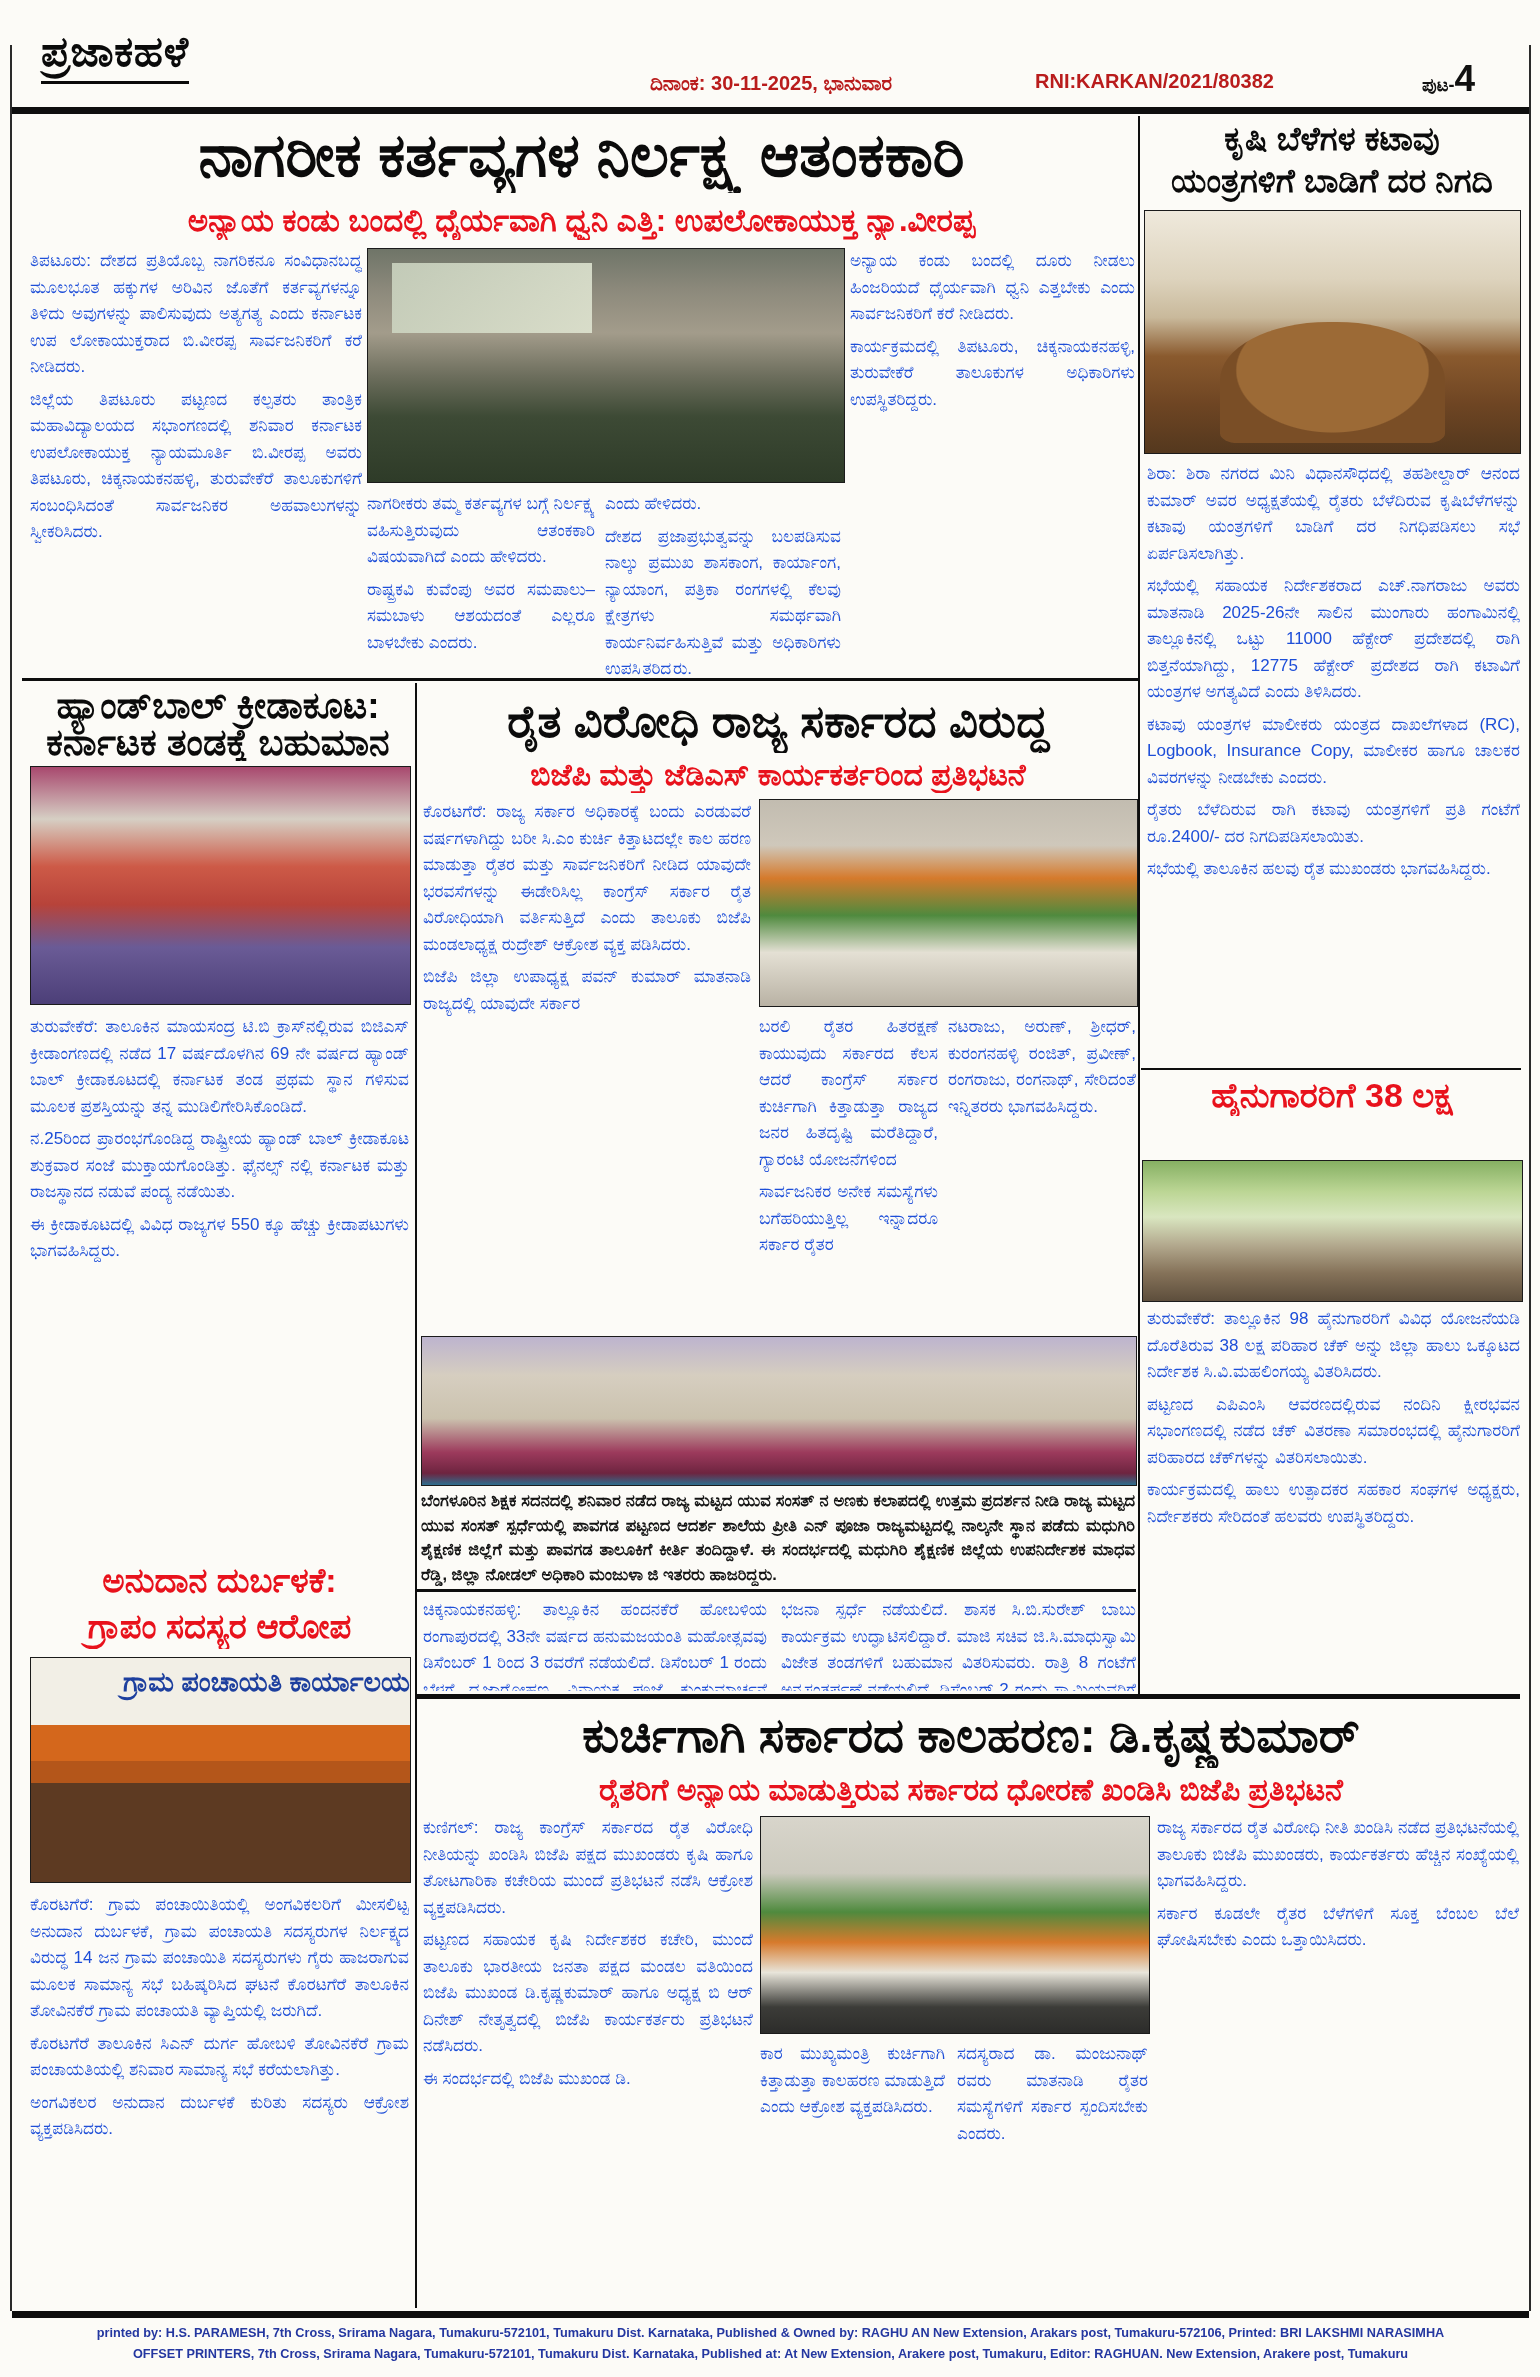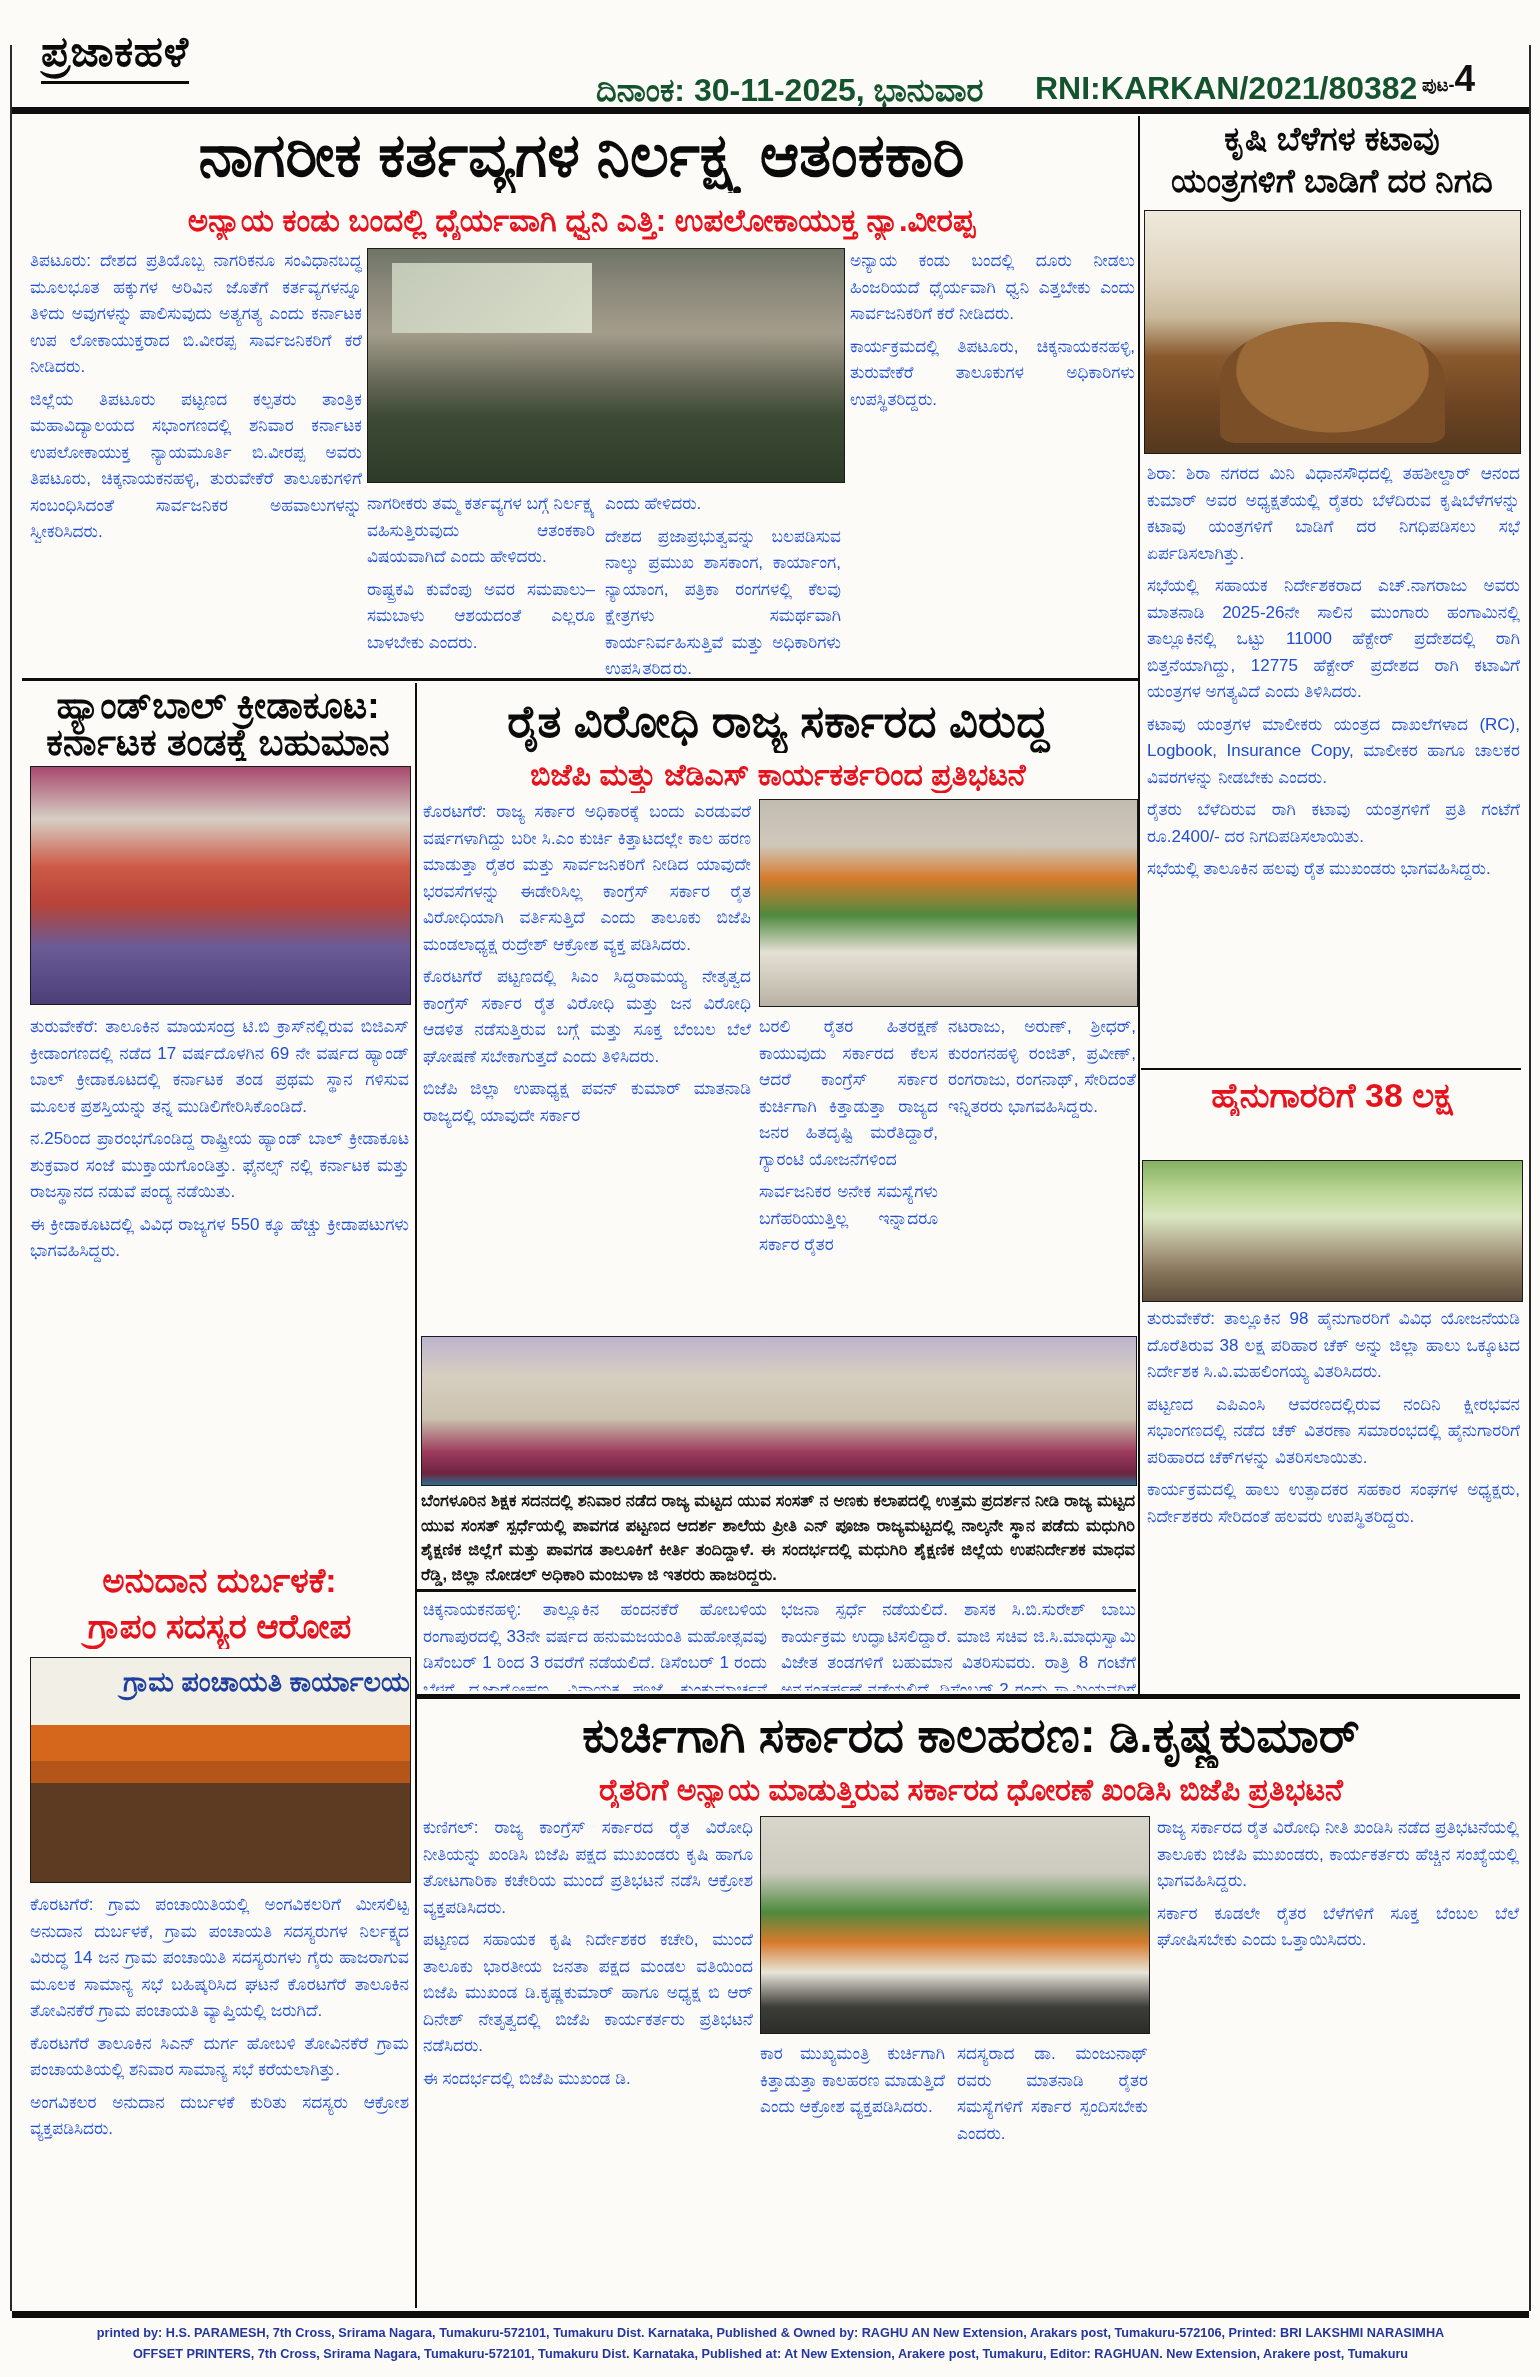--- a/index.html
+++ b/index.html
@@ -3,21 +3,21 @@
 <meta charset="utf-8">
 <style>
   html,body{margin:0;padding:0;background:#d9d9d9;}
   .page{position:relative;width:1541px;height:2377px;background:#fcfbf7;
         font-family:"Liberation Sans","DejaVu Sans",sans-serif;color:#111;overflow:hidden;}
   .abs{position:absolute;}
   .edge{position:absolute;background:#2a2a2a;}
   .rule{position:absolute;background:#0e0e0e;}
   .masthead{font-size:42px;font-weight:bold;letter-spacing:0.7px;color:#0a0a0a;
             border-bottom:3.7px solid #0a0a0a;padding-bottom:6px;}
-  .hdr-txt{font-size:32px;font-weight:bold;color:#14532d;white-space:nowrap;}
+  .hdr-txt{font-size:20px;font-weight:bold;color:#b91c1c;white-space:nowrap;}
   .pageno-small{font-size:18px;font-weight:bold;}
   .pageno-big{font-size:37px;font-weight:bold;}
   .headline{font-weight:bold;color:#0b0b0b;text-align:center;white-space:nowrap;overflow:hidden;}
   .headline.wrap{white-space:normal;}
   .red{color:#e8121c;}
   .subhead{font-weight:bold;text-align:center;white-space:nowrap;overflow:hidden;}
   .body-text{font-size:17px;line-height:1.56;text-align:justify;overflow:hidden;color:#1d4ed8;}
   .body-text p{margin:0 0 6px 0;}
   .caption{font-size:16.4px;line-height:1.5;font-weight:bold;text-align:justify;overflow:hidden;color:#141414;}
   .photo{position:absolute;border:1.5px solid #1b1b1b;overflow:hidden;}
@@ -100,21 +100,20 @@
   <div class="abs body-text" style="left:30px;top:1892px;width:379px;height:414px">
       <p>ಕೊರಟಗೆರೆ: ಗ್ರಾಮ ಪಂಚಾಯಿತಿಯಲ್ಲಿ ಅಂಗವಿಕಲರಿಗೆ ಮೀಸಲಿಟ್ಟ ಅನುದಾನ ದುರ್ಬಳಕೆ, ಗ್ರಾಮ ಪಂಚಾಯತಿ ಸದಸ್ಯರುಗಳ ನಿರ್ಲಕ್ಷ್ಯದ ವಿರುದ್ಧ 14 ಜನ ಗ್ರಾಮ ಪಂಚಾಯಿತಿ ಸದಸ್ಯರುಗಳು ಗೈರು ಹಾಜರಾಗುವ ಮೂಲಕ ಸಾಮಾನ್ಯ ಸಭೆ ಬಹಿಷ್ಕರಿಸಿದ ಘಟನೆ ಕೊರಟಗೆರೆ ತಾಲೂಕಿನ ತೋವಿನಕೆರೆ ಗ್ರಾಮ ಪಂಚಾಯತಿ ವ್ಯಾಪ್ತಿಯಲ್ಲಿ ಜರುಗಿದೆ.</p>
       <p>ಕೊರಟಗೆರೆ ತಾಲೂಕಿನ ಸಿಎನ್ ದುರ್ಗ ಹೋಬಳಿ ತೋವಿನಕೆರೆ ಗ್ರಾಮ ಪಂಚಾಯತಿಯಲ್ಲಿ ಶನಿವಾರ ಸಾಮಾನ್ಯ ಸಭೆ ಕರೆಯಲಾಗಿತ್ತು.</p>
       <p>ಅಂಗವಿಕಲರ ಅನುದಾನ ದುರ್ಬಳಕೆ ಕುರಿತು ಸದಸ್ಯರು ಆಕ್ರೋಶ ವ್ಯಕ್ತಪಡಿಸಿದರು.</p>
     </div>
 
   <div class="abs headline" style="left:421px;top:690px;width:714px;font-size:45px;line-height:63px">ರೈತ ವಿರೋಧಿ ರಾಜ್ಯ ಸರ್ಕಾರದ ವಿರುದ್ಧ</div>
   <div class="abs subhead red" style="left:421px;top:756px;width:714px;font-size:30px;line-height:37px">ಬಿಜೆಪಿ ಮತ್ತು ಜೆಡಿಎಸ್ ಕಾರ್ಯಕರ್ತರಿಂದ ಪ್ರತಿಭಟನೆ</div>
   <div class="abs body-text" style="left:423px;top:799px;width:328px;height:534px">
       <p>ಕೊರಟಗೆರೆ: ರಾಜ್ಯ ಸರ್ಕಾರ ಅಧಿಕಾರಕ್ಕೆ ಬಂದು ಎರಡುವರೆ ವರ್ಷಗಳಾಗಿದ್ದು ಬರೀ ಸಿ.ಎಂ ಕುರ್ಚಿ ಕಿತ್ತಾಟದಲ್ಲೇ ಕಾಲ ಹರಣ ಮಾಡುತ್ತಾ ರೈತರ ಮತ್ತು ಸಾರ್ವಜನಿಕರಿಗೆ ನೀಡಿದ ಯಾವುದೇ ಭರವಸೆಗಳನ್ನು ಈಡೇರಿಸಿಲ್ಲ ಕಾಂಗ್ರೆಸ್ ಸರ್ಕಾರ ರೈತ ವಿರೋಧಿಯಾಗಿ ವರ್ತಿಸುತ್ತಿದೆ ಎಂದು ತಾಲೂಕು ಬಿಜೆಪಿ ಮಂಡಲಾಧ್ಯಕ್ಷ ರುದ್ರೇಶ್ ಆಕ್ರೋಶ ವ್ಯಕ್ತ ಪಡಿಸಿದರು.</p>
-      <p>ಕೊರಟಗೆರೆ ಪಟ್ಟಣದಲ್ಲಿ ಸಿಎಂ ಸಿದ್ದರಾಮಯ್ಯ ನೇತೃತ್ವದ ಕಾಂಗ್ರೆಸ್ ಸರ್ಕಾರ ರೈತ ವಿರೋಧಿ ಮತ್ತು ಜನ ವಿರೋಧಿ ಆಡಳಿತ ನಡೆಸುತ್ತಿರುವ ಬಗ್ಗೆ ಮತ್ತು ಸೂಕ್ತ ಬೆಂಬಲ ಬೆಲೆ ಘೋಷಣೆ ಸಬೇಕಾಗುತ್ತದೆ ಎಂದು ತಿಳಿಸಿದರು.</p>
       <p>ಬಿಜೆಪಿ ಜಿಲ್ಲಾ ಉಪಾಧ್ಯಕ್ಷ ಪವನ್ ಕುಮಾರ್ ಮಾತನಾಡಿ ರಾಜ್ಯದಲ್ಲಿ ಯಾವುದೇ ಸರ್ಕಾರ</p>
     </div>
   <div class="photo ph-bjp1" style="left:759px;top:799px;width:377px;height:206px"></div>
   <div class="abs body-text" style="left:759px;top:1014px;width:179px;height:319px">
       <p>ಬರಲಿ ರೈತರ ಹಿತರಕ್ಷಣೆ ಕಾಯುವುದು ಸರ್ಕಾರದ ಕೆಲಸ ಆದರೆ ಕಾಂಗ್ರೆಸ್ ಸರ್ಕಾರ ಕುರ್ಚಿಗಾಗಿ ಕಿತ್ತಾಡುತ್ತಾ ರಾಜ್ಯದ ಜನರ ಹಿತದೃಷ್ಟಿ ಮರೆತಿದ್ದಾರೆ, ಗ್ಯಾರಂಟಿ ಯೋಜನೆಗಳಿಂದ</p>
       <p>ಸಾರ್ವಜನಿಕರ ಅನೇಕ ಸಮಸ್ಯೆಗಳು ಬಗೆಹರಿಯುತ್ತಿಲ್ಲ ಇನ್ನಾದರೂ ಸರ್ಕಾರ ರೈತರ</p>
     </div>
   <div class="abs body-text" style="left:948px;top:1014px;width:188px;height:319px">
       <p>ನಟರಾಜು, ಅರುಣ್, ಶ್ರೀಧರ್, ಕುರಂಗನಹಳ್ಳಿ ರಂಜಿತ್, ಪ್ರವೀಣ್, ರಂಗರಾಜು, ರಂಗನಾಥ್, ಸೇರಿದಂತೆ ಇನ್ನಿತರರು ಭಾಗವಹಿಸಿದ್ದರು.</p>
     </div>

